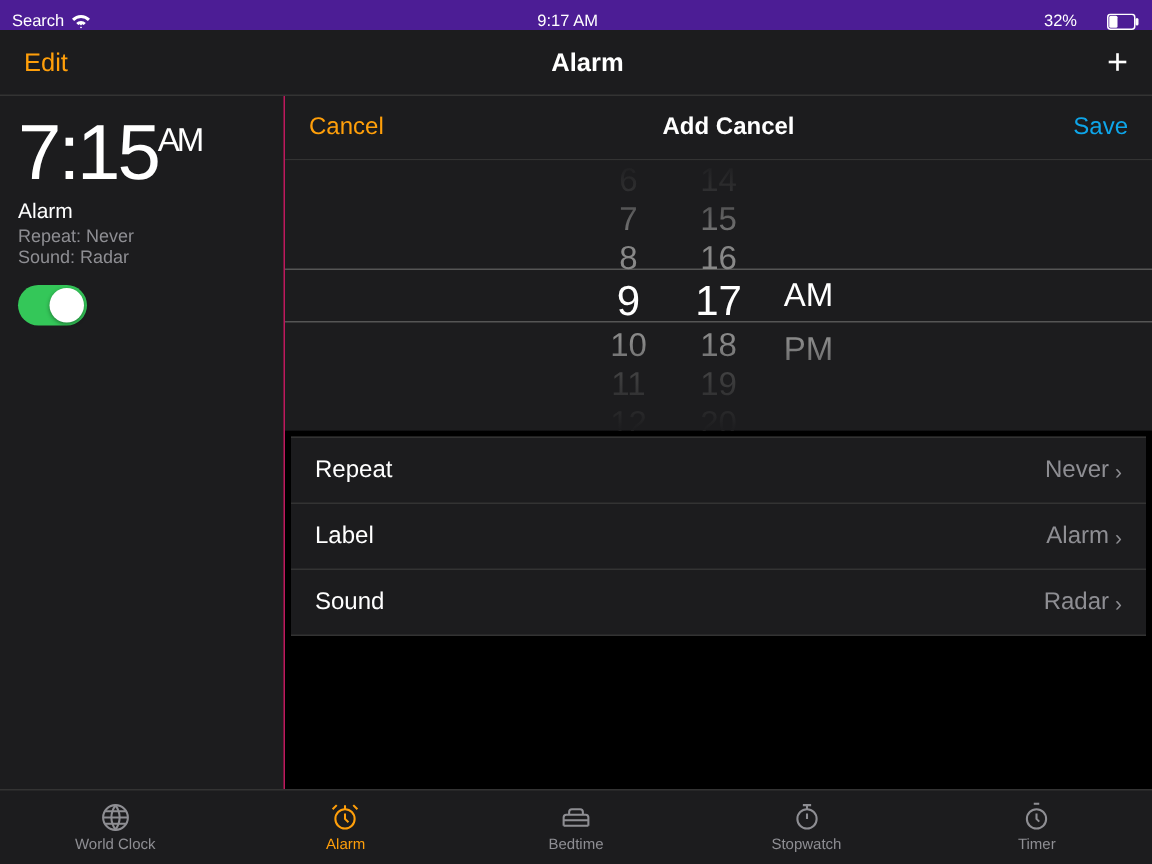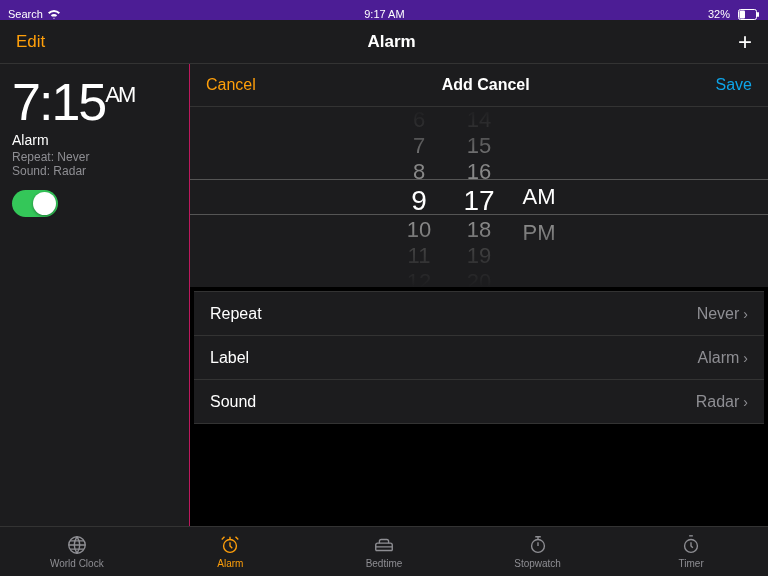--- a/index.html
+++ b/index.html
@@ -18,21 +18,21 @@
       display: flex;
       justify-content: space-between;
       align-items: flex-end;
       height: 20px;
       padding: 0 8px;
       background: #4c1d95;
       font-size: 11px;
       color: #fff;
     }
     .status-left { display: flex; align-items: center; gap: 4px; }
-    .status-right { display: flex; align-items: center; gap: 8px; }
+    .status-right { display: flex; align-items: center; gap: 20px; }
 
     
     .nav-bar {
       display: flex;
       justify-content: space-between;
       align-items: center;
       height: 44px;
       padding: 0 16px;
       background: #1c1c1e;
       border-bottom: 1px solid #333;
@@ -251,21 +251,21 @@
     
     .tab-bar {
       position: absolute;
       bottom: 0;
       left: 0;
       right: 0;
       height: 50px;
       background: #1c1c1e;
       border-top: 1px solid #333;
       display: flex;
-      justify-content: space-between;
+      justify-content: flex-end;
       align-items: center;
     }
     .tab-item {
       display: flex;
       flex-direction: column;
       align-items: center;
       gap: 2px;
       flex: 1;
     }
     .tab-label {

